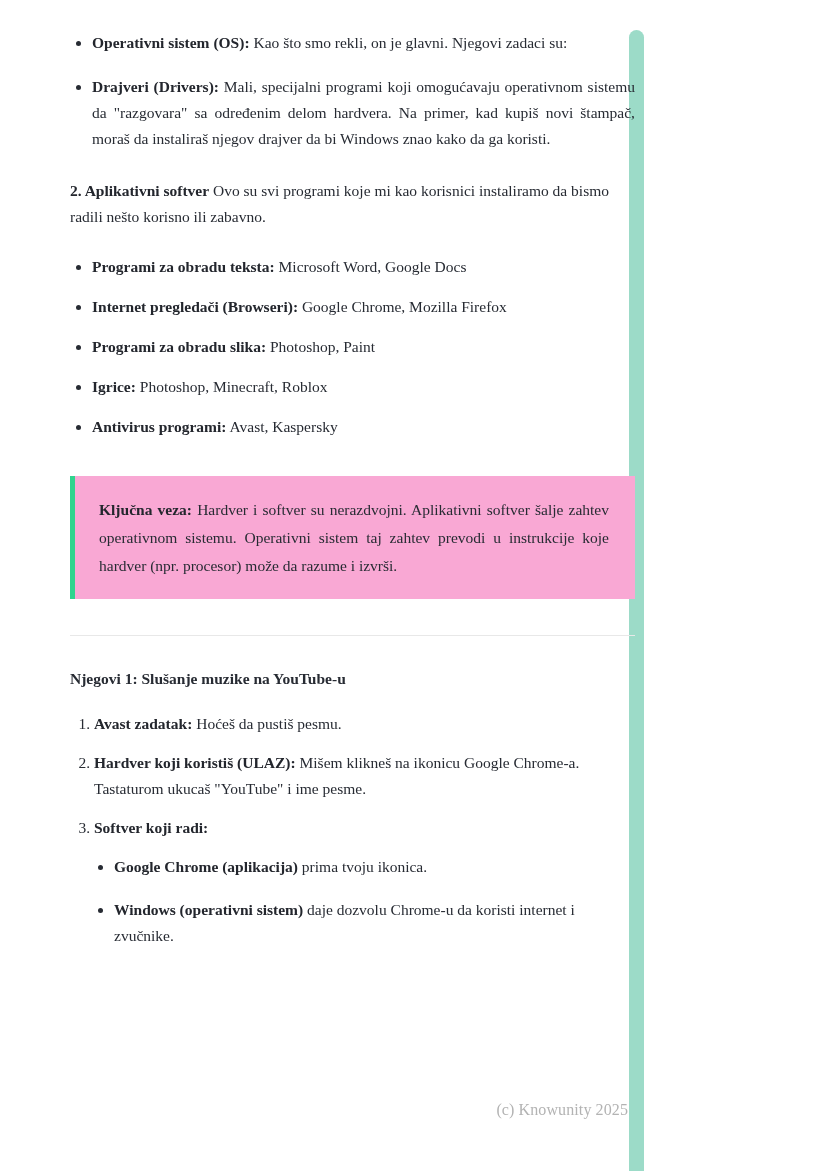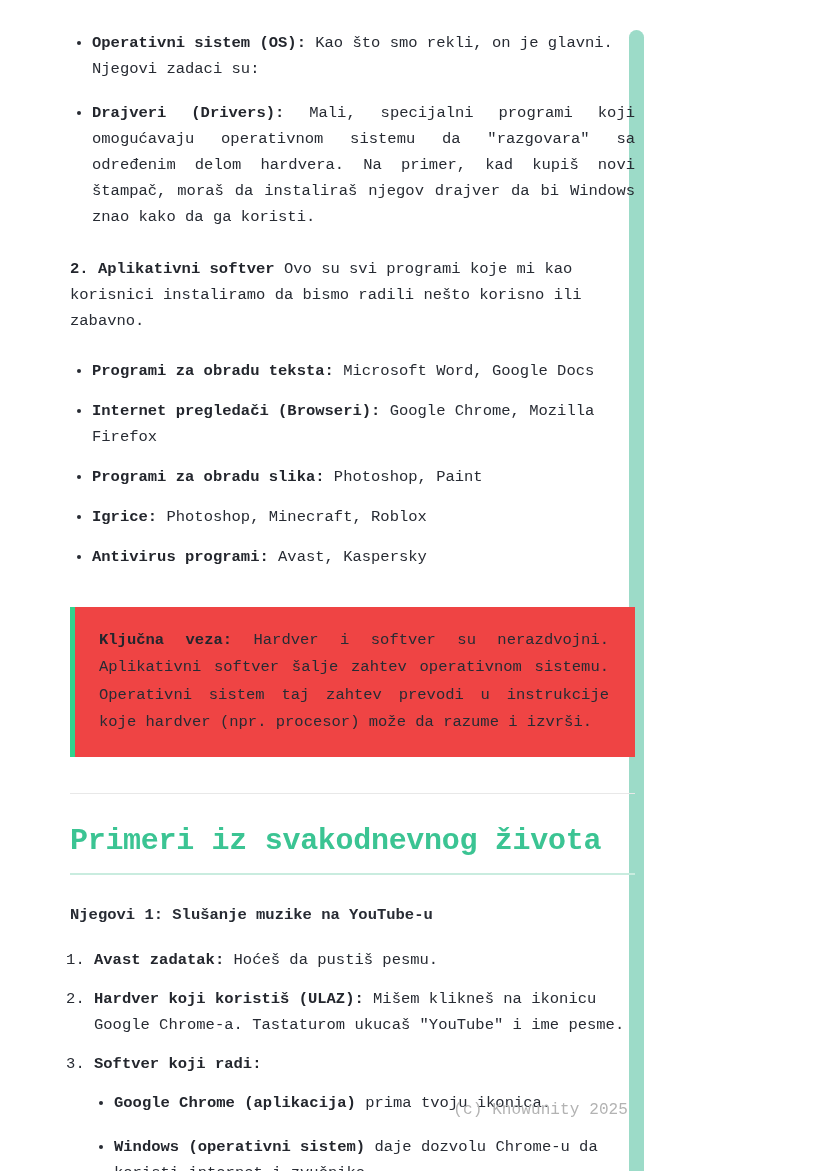--- a/index.html
+++ b/index.html
@@ -1,39 +1,39 @@
 <!DOCTYPE html>
 <html><head>
 <meta charset="utf-8">
 <style>
   html,body{margin:0;padding:0;background:#ffffff;}
   .page{
     position:relative;width:696px;height:1171px;background:#ffffff;overflow:hidden;
-    font-family:Liberation Mono, monospace;color:#272b33;
+    font-family:Liberation Serif, serif;color:#272b33;
   }
   .side-strip{
     position:absolute;top:30px;bottom:-12px;right:52px;width:15px;
     background:#9cdbc8;border-radius:9px;
   }
   .content{
     position:absolute;left:70px;top:30px;width:565px;
     font-size:15.5px;line-height:1.68;
   }
   strong{font-weight:700;color:#23262d;}
   ul.blist{margin:0;padding-left:22px;list-style:disc outside;}
   ul.top-list > li{margin-bottom:18px;}
   ul.sub-list{margin-top:13px;padding-left:24px;}
   ul.sub-list > li{margin-bottom:17px;}
   ul.sub-list > li:last-child{margin-bottom:0;}
   li.justify{text-align:justify;}
   .para{margin:26px 0 24px;}
   ul.software-list > li{margin-bottom:14px;}
   ul.software-list > li:last-child{margin-bottom:8px;}
   .callout{
-    margin-top:36px;background:#ef4444;border-left:5px solid #30d48e;
+    margin-top:36px;background:#f9a8d4;border-left:5px solid #30d48e;
     padding:20px 26px 20px 24px;text-align:justify;line-height:1.78;
   }
   .divider{border:0;border-top:1px solid #e8e8e8;margin:36px 0 30px;}
   .section-heading{
     margin:0;color:#3bc493;font-size:30px;font-weight:700;letter-spacing:-0.3px;
     padding-bottom:15px;border-bottom:2px solid #c9ecdf;line-height:1.15;
   }
   .example-heading{margin:27px 0 19px;font-weight:700;font-size:15.5px;}
   ol.steps{margin:0;padding-left:24px;}
   ol.steps > li{margin-bottom:13px;}
@@ -82,21 +82,20 @@
         <strong>Antivirus programi:</strong><span> Avast, Kaspersky</span>
       </li>
     </ul>
 
     <div class="callout">
       <strong>Ključna veza:</strong><span> Hardver i softver su nerazdvojni. Aplikativni softver šalje zahtev operativnom sistemu. Operativni sistem taj zahtev prevodi u instrukcije koje hardver (npr. procesor) može da razume i izvrši.</span>
     </div>
 
     <hr class="divider">
 
-    <h1 class="section-heading">Primeri iz svakodnevnog života</h1>
 
     <p class="example-heading">Njegovi 1: Slušanje muzike na YouTube-u</p>
 
     <ol class="steps">
       <li>
         <strong>Avast zadatak:</strong><span> Hoćeš da pustiš pesmu.</span>
       </li>
       <li>
         <strong>Hardver koji koristiš (ULAZ):</strong><span> Mišem klikneš na ikonicu Google Chrome-a. Tastaturom ukucaš "YouTube" i ime pesme.</span>
       </li>

